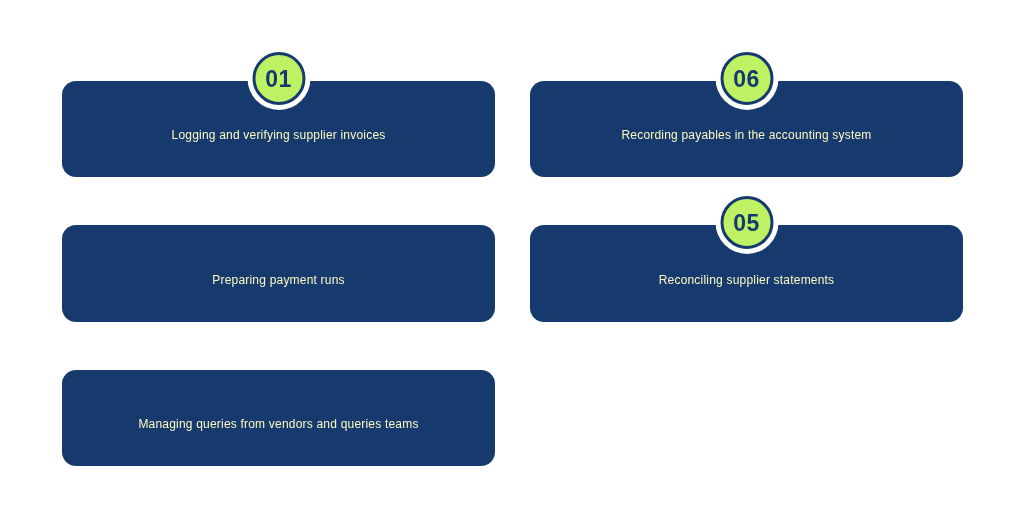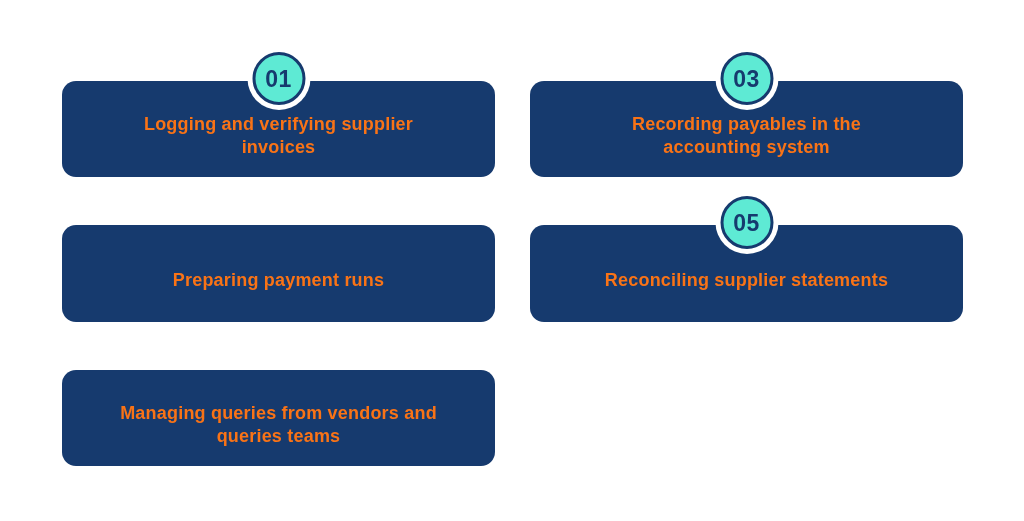--- a/index.html
+++ b/index.html
@@ -41,43 +41,43 @@
     inset: 0;
     background: #163a6e;
     border-radius: 14px;
     display: flex;
     align-items: center;
     justify-content: center;
     padding: 14px 36px 0 36px;
   }
 
   .label {
-    color: #f97316;
-    font-size: 18px;
-    font-weight: 700;
+    color: #fef9c3;
+    font-size: 12px;
+    font-weight: 400;
     letter-spacing: 0.2px;
     line-height: 1.28;
     text-align: center;
     max-width: 370px;
   }
 
   
   .cell:nth-child(1) .label { max-width: 310px; }
   .cell:nth-child(2) .label { max-width: 310px; }
   .cell:nth-child(3) .label { max-width: 272px; }
   .cell:nth-child(6) .label { max-width: 345px; }
 
   .badge {
     position: absolute;
     top: -29px;
     left: 50%;
     transform: translateX(-50%);
     width: 53px;
     height: 53px;
-    background: #5eead4;
+    background: #bef264;
     border: 3px solid #163a6e;
     border-radius: 50%;
     box-shadow: 0 0 0 5px #ffffff;
     display: flex;
     align-items: center;
     justify-content: center;
     z-index: 2;
   }
 
   .badge-number {
@@ -100,21 +100,21 @@
         <span class="badge-number">01</span>
       </div>
       <div class="card">
         <div class="label">Logging and verifying supplier invoices</div>
       </div>
     </div>
 
 
     <div class="cell">
       <div class="badge">
-        <span class="badge-number">03</span>
+        <span class="badge-number">06</span>
       </div>
       <div class="card">
         <div class="label">Recording payables in the accounting system</div>
       </div>
     </div>
 
     <div class="cell">
       <div class="card">
         <div class="label">Preparing payment runs</div>
       </div>

